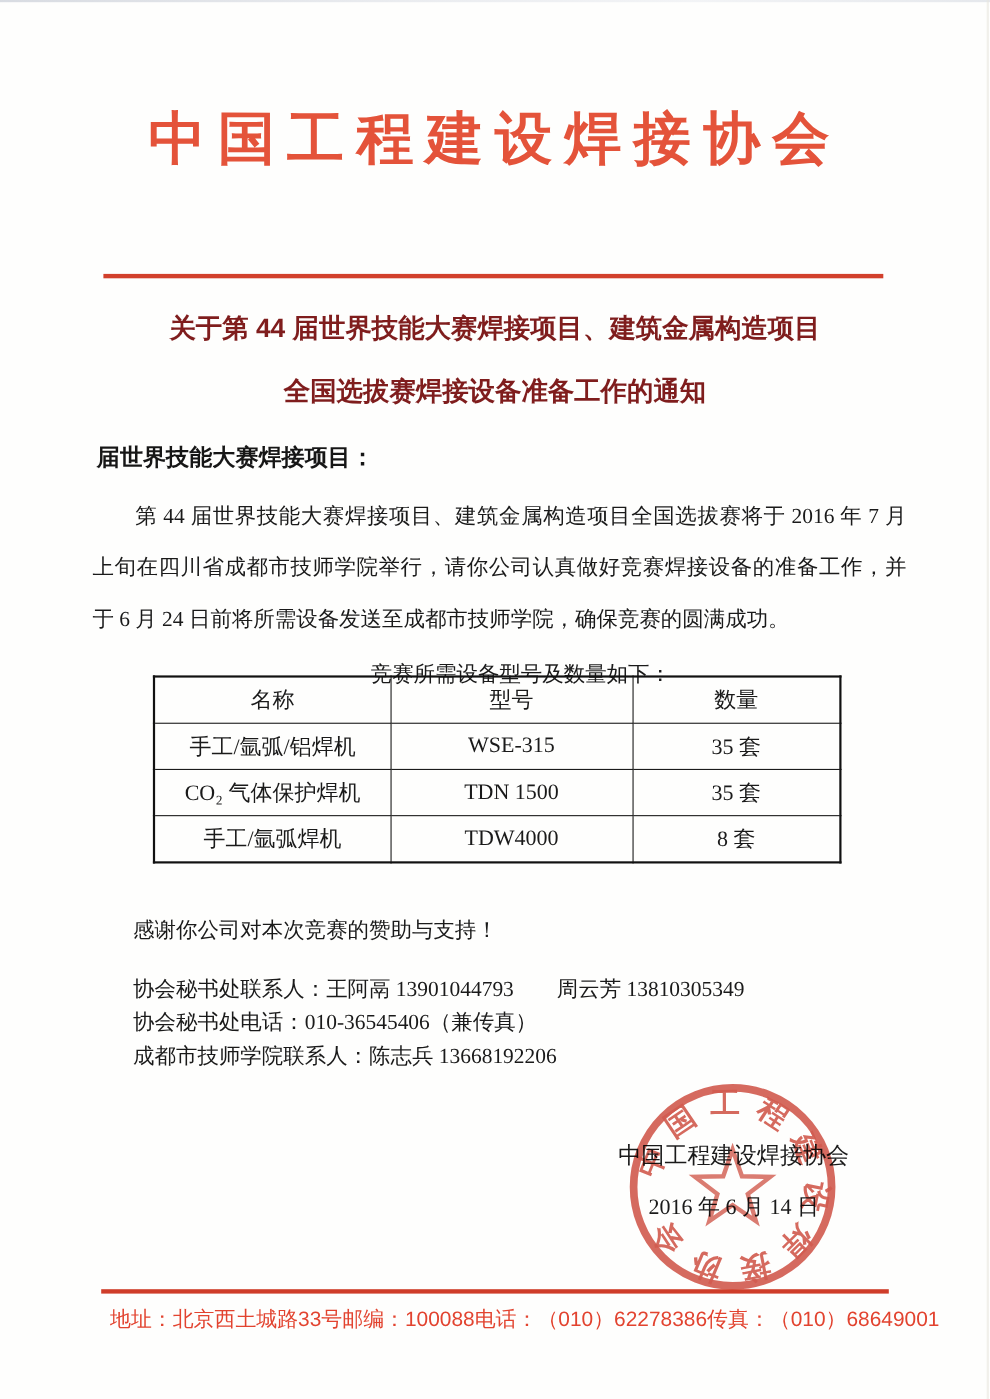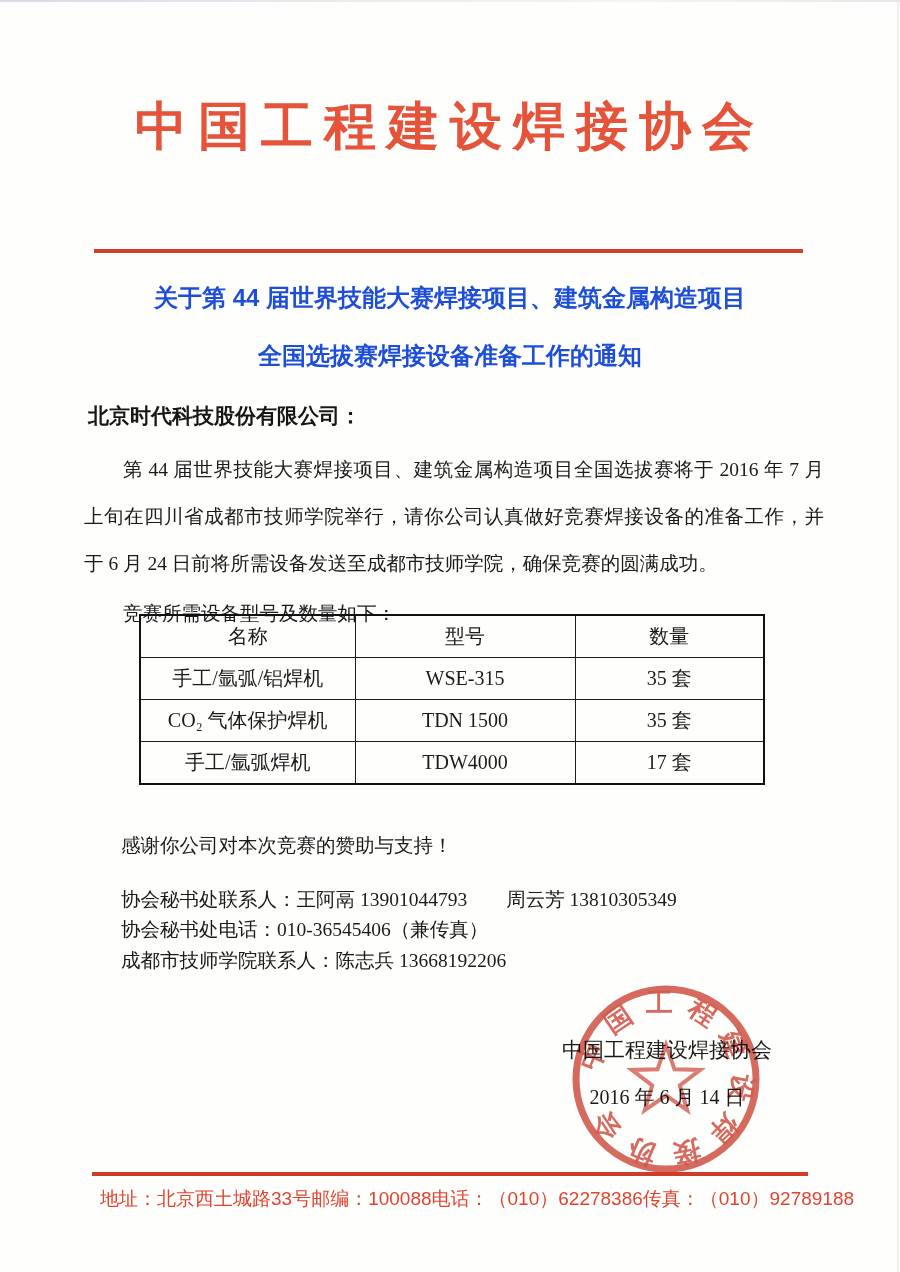--- a/index.html
+++ b/index.html
@@ -27,39 +27,39 @@
   }
   .rule{position:absolute;background:#d2402c;}
   .rule-top{top:249px;left:94px;width:709px;height:4px;}
   .rule-bottom{top:1172px;left:92px;width:716px;height:4px;background:#cf3d2a;}
 
   
   .doc-title{
     position:absolute;left:60px;right:60px;top:282px;
     text-align:center;
     font-family:"Liberation Sans","DejaVu Sans",sans-serif;
-    font-weight:700;font-size:24px;color:#1d4ed8;
+    font-weight:700;font-size:24px;color:#7f1d1d;
   }
   .doc-title .t2{margin-top:26px;}
 
   
   .recipient{
     position:absolute;left:88px;top:402px;
     font-family:"Liberation Sans","DejaVu Sans",sans-serif;
     font-weight:700;font-size:21px;color:#161616;
   }
 
   
   .body-text{
     position:absolute;left:84px;top:446px;width:740px;
     font-size:19.5px;line-height:47px;
     text-align:justify;
   }
   .body-text p{margin:0;text-indent:2em;}
-  .body-text p.lead-in{margin-top:3px;text-align:left;}
+  .body-text p.lead-in{margin-top:3px;text-align:center;}
 
   
   table.equip{
     position:absolute;left:139px;top:614px;
     border-collapse:collapse;
     table-layout:fixed;
     width:624px;
     font-size:20px;
     border-radius:13px;
   }
@@ -119,21 +119,21 @@
   <div class="scan-edge-right"></div>
 
   <div class="letterhead">中国工程建设焊接协会</div>
   <div class="rule rule-top"></div>
 
   <div class="doc-title">
     <div class="t1">关于第 44 届世界技能大赛焊接项目、建筑金属构造项目</div>
     <div class="t2">全国选拔赛焊接设备准备工作的通知</div>
   </div>
 
-  <div class="recipient">北京时代科技股份有限公司：</div>
+  <div class="recipient">届世界技能大赛焊接项目：</div>
 
   <div class="body-text">
     <p>第 44 届世界技能大赛焊接项目、建筑金属构造项目全国选拔赛将于 2016 年 7 月上旬在四川省成都市技师学院举行，请你公司认真做好竞赛焊接设备的准备工作，并于 6 月 24 日前将所需设备发送至成都市技师学院，确保竞赛的圆满成功。</p>
     <p class="lead-in">竞赛所需设备型号及数量如下：</p>
   </div>
 
   <table class="equip">
     <colgroup>
         <col class="c1">
         <col class="c2">
@@ -153,21 +153,21 @@
         <td>35 套</td>
       </tr>
       <tr>
         <td>CO₂ 气体保护焊机</td>
         <td>TDN 1500</td>
         <td>35 套</td>
       </tr>
       <tr>
         <td>手工/氩弧焊机</td>
         <td>TDW4000</td>
-        <td>17 套</td>
+        <td>8 套</td>
       </tr>
     </tbody>
   </table>
 
   <div class="thanks">感谢你公司对本次竞赛的赞助与支持！</div>
 
   <div class="contacts">
     <div>协会秘书处联系人：王阿鬲 13901044793　　周云芳 13810305349</div>
     <div>协会秘书处电话：010-36545406（兼传真）</div>
     <div>成都市技师学院联系人：陈志兵 13668192206</div>
@@ -186,15 +186,15 @@
       <textPath href="#stamp-arc" startOffset="6">中国工程建设焊接协会</textPath>
     </text>
   </svg>
 
   <div class="rule rule-bottom"></div>
 
   <div class="footer">
     <span>地址：北京西土城路33号</span>
     <span>邮编：100088</span>
     <span>电话：（010）62278386</span>
-    <span>传真：（010）92789188</span>
+    <span>传真：（010）68649001</span>
   </div>
 </div>
 
 </body></html>

